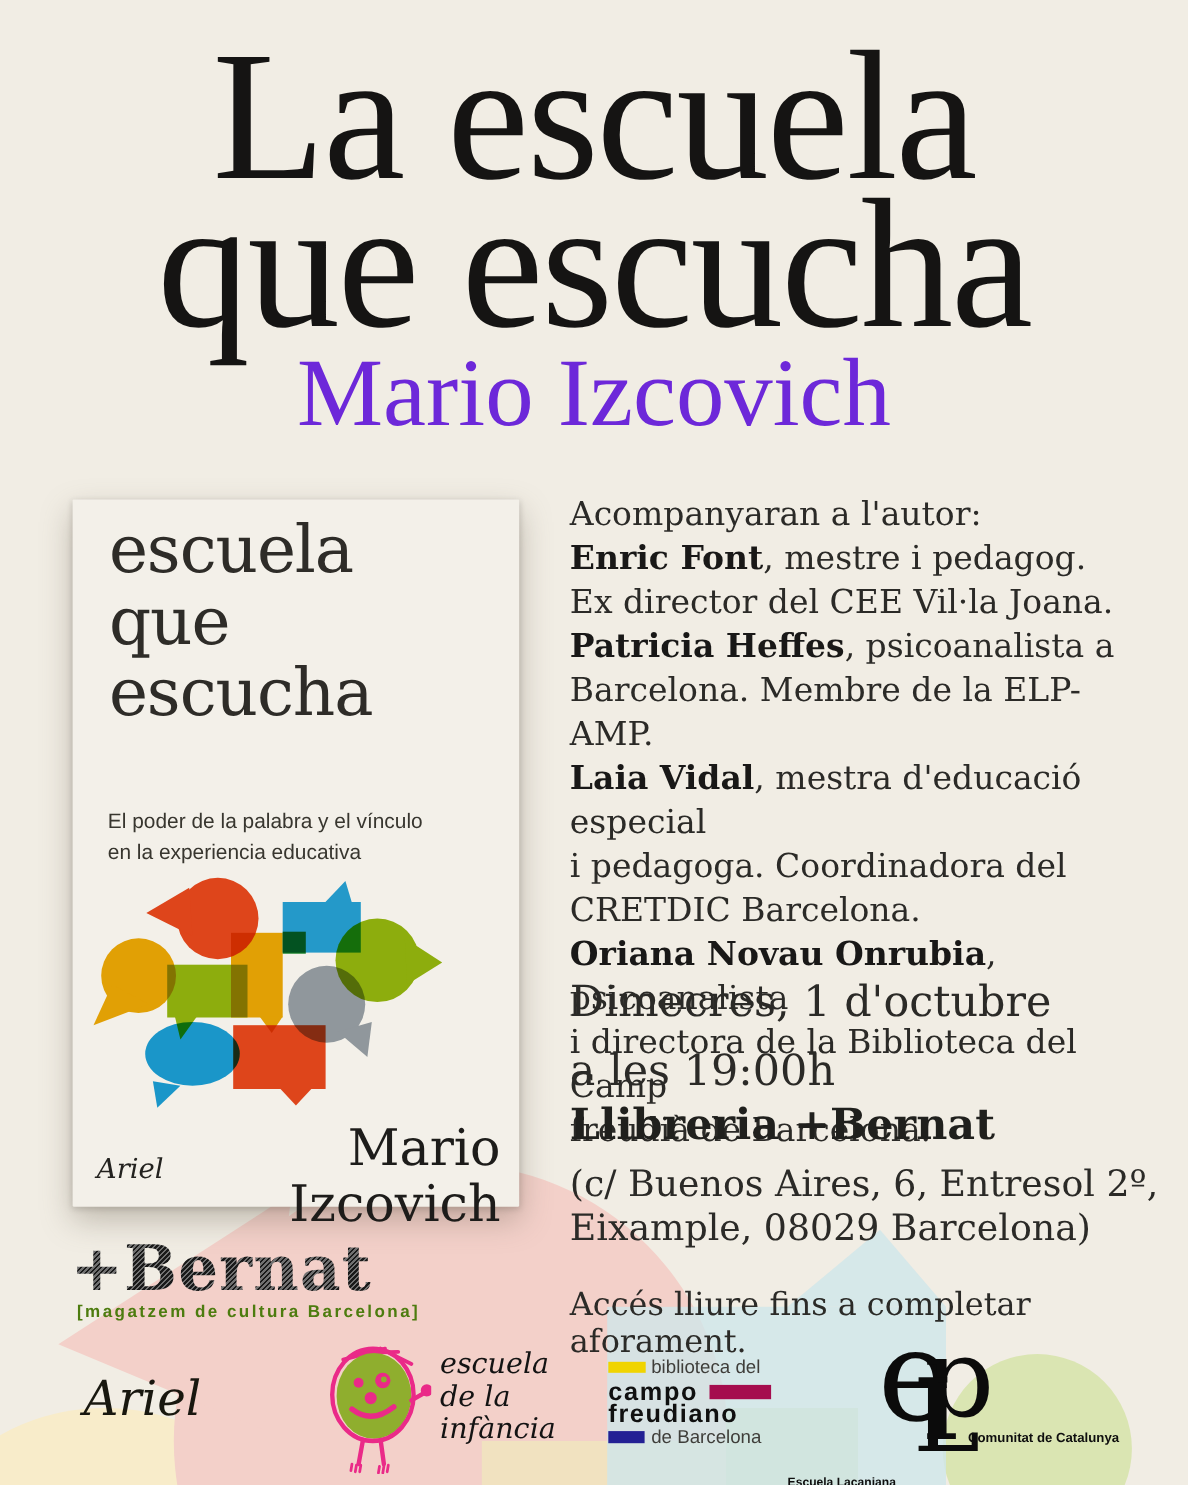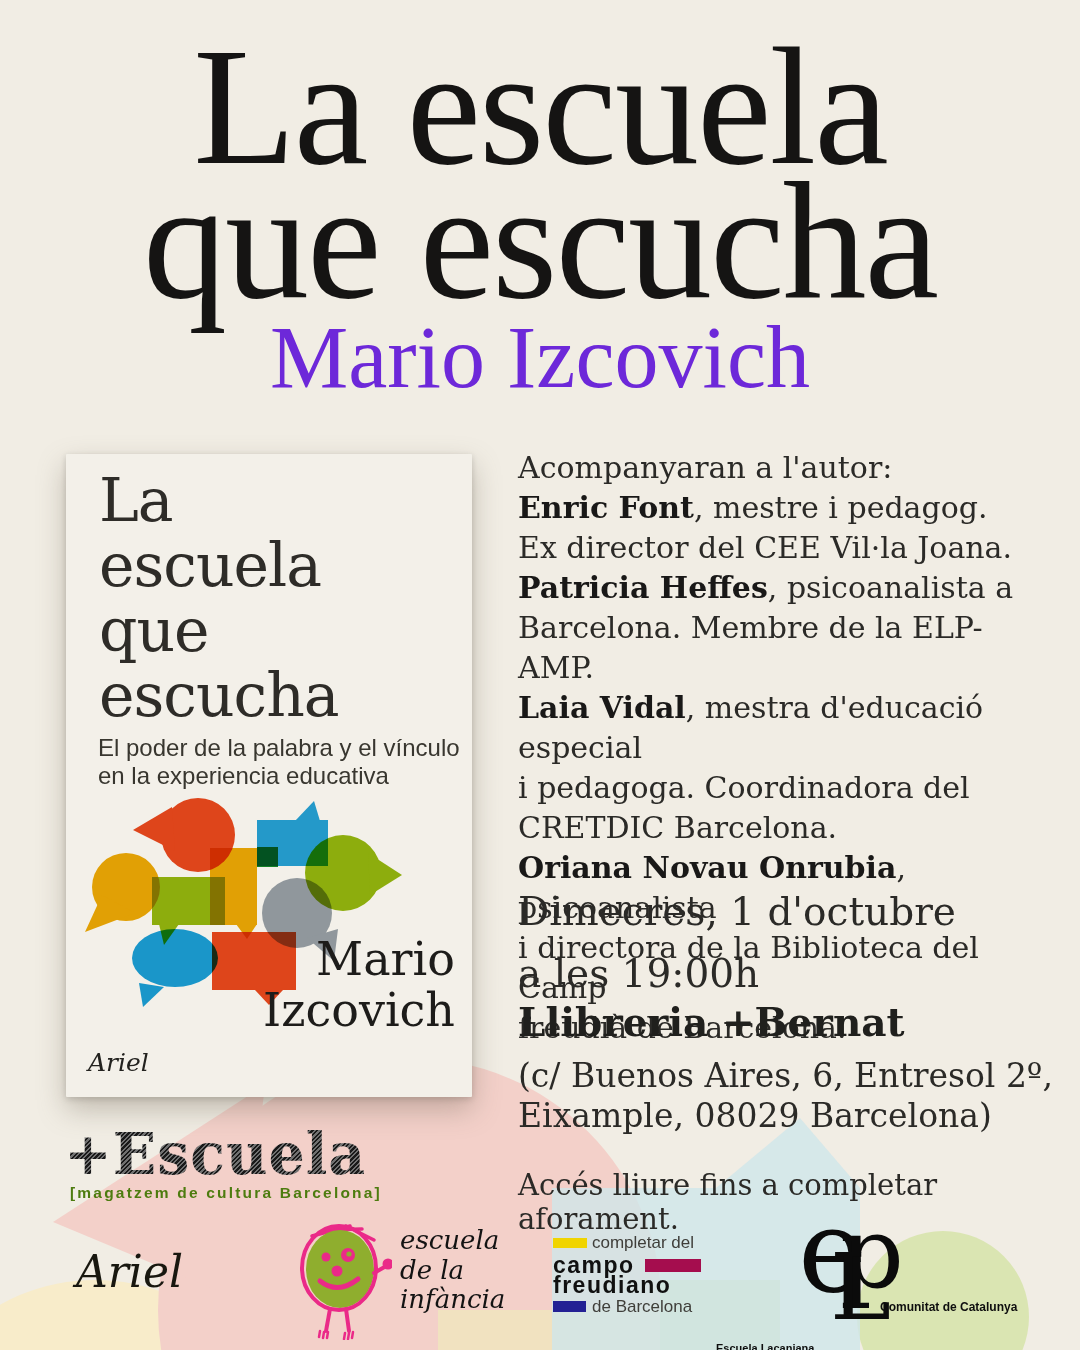--- a/index.html
+++ b/index.html
@@ -14,23 +14,23 @@
   .t1{top:22px;}
   .t2{top:156px;}
   .main-author{left:0;right:0;top:314px;text-align:center;font-family:"Liberation Serif",serif;
                color:#6d28d9;font-size:88px;line-height:1;white-space:nowrap;}
 
   
   .cover{left:66px;top:454px;width:406px;height:643px;background:#f3f0e9;border-radius:1px;
          box-shadow:0 12px 28px rgba(110,100,85,.38), 0 2px 6px rgba(0,0,0,.16);}
   .cover-title{left:99px;top:468px;font-size:60px;line-height:65px;color:#2e2c28;
                font-family:"DejaVu Serif",serif;letter-spacing:-1px;}
-  .cover-subtitle{left:98px;top:734px;font-size:24px;line-height:28px;color:#38362f;
+  .cover-subtitle{left:98px;top:734px;font-size:19px;line-height:28px;color:#38362f;
                   font-family:"Liberation Sans",sans-serif;}
-  .cover-author{right:625px;top:934px;width:360px;text-align:right;font-size:46px;line-height:51px;
+  .cover-author{right:625px;top:1018px;width:360px;text-align:right;font-size:46px;line-height:51px;
                 color:#1d1c1a;font-family:"DejaVu Serif",serif;}
   .cover-publisher{left:88px;top:1048px;font-size:25px;font-style:italic;color:#23221f;
                    font-family:"DejaVu Serif",serif;}
   .m{mix-blend-mode:multiply;}
 
   
   .speakers{left:518px;top:448px;width:540px;font-size:30px;line-height:40px;color:#2b2a27;}
   .speakers b{color:#191817;}
   .ev-date{left:518px;top:889px;font-size:39px;color:#2b2a27;}
   .ev-time{left:518px;top:951px;font-size:39px;color:#2b2a27;}
@@ -75,21 +75,20 @@
     <polygon points="800,80 860,150 716,150"></polygon>
   </g>
 </svg>
 
 <div class="abs main-title t1">La escuela</div>
 <div class="abs main-title t2">que escucha</div>
 <div class="abs main-author">Mario Izcovich</div>
 
 <div class="abs cover"></div>
 <div class="abs cover-title">
-  <div>La</div>
   <div>escuela</div>
   <div>que</div>
   <div>escucha</div>
 </div>
 <div class="abs cover-subtitle">
   <div>El poder de la palabra y el vínculo</div>
   <div>en la experiencia educativa</div>
 </div>
 
 <svg style="left:75px;top:780px;" width="420" height="260" viewBox="0 0 420 260">
@@ -153,21 +152,21 @@
   </div>
 <div class="abs ev-date">Dimecres, 1 d'octubre</div>
 <div class="abs ev-time">a les 19:00h</div>
 <div class="abs ev-venue">Llibreria +Bernat</div>
 <div class="abs ev-address">
   <div>(c/ Buenos Aires, 6, Entresol 2º,</div>
   <div>Eixample, 08029 Barcelona)</div>
 </div>
 <div class="abs ev-access">Accés lliure fins a completar aforament.</div>
 
-<div class="abs bernat">+Escuela</div>
+<div class="abs bernat">+Bernat</div>
 <div class="abs bernat-tag">[magatzem de cultura Barcelona]</div>
 
 <div class="abs ariel-logo">Ariel</div>
 
 <svg style="left:288px;top:1220px;" width="104" height="120" viewBox="0 0 104 120">
   <g stroke="#ea2a88" fill="none" stroke-width="3.5" stroke-linecap="round">
     <path d="M24,16 L62,6"></path>
       <path d="M38,10 L74,9"></path>
       <path d="M58,6 L86,20"></path>
   </g>
@@ -193,21 +192,21 @@
       <path d="M65,112 L64,118"></path>
   </g>
 </svg>
 <div class="abs institut-text">
   <div>escuela</div>
   <div>de la</div>
   <div>infància</div>
 </div>
 
 <div class="bar" style="left:553px;top:1238px;width:34px;height:10px;background:#f0d400;"></div>
-<div class="bib-sans" style="left:592px;top:1233px;">completar del</div>
+<div class="bib-sans" style="left:592px;top:1233px;">biblioteca del</div>
 <div class="bib-bold" style="left:553px;top:1252px;">campo</div>
 <div class="bar" style="left:645px;top:1259px;width:56px;height:13px;background:#a50d4e;"></div>
 <div class="bib-bold" style="left:553px;top:1272px;text-align:right;">freudiano</div>
 <div class="bar" style="left:553px;top:1301px;width:33px;height:11px;background:#232094;"></div>
 <div class="bib-sans" style="left:592px;top:1297px;">de Barcelona</div>
 
 <svg style="left:780px;top:1215px;" width="150" height="125" viewBox="0 0 150 125">
   <text x="18" y="76" font-size="116" fill="#0b0b0b" font-family="DejaVu Serif, serif">e</text>
   <text x="60" y="72" font-size="100" fill="#0b0b0b" font-family="DejaVu Serif, serif">p</text>
   <text x="50" y="104" font-size="92" fill="#0b0b0b" font-family="DejaVu Serif, serif">L</text>

